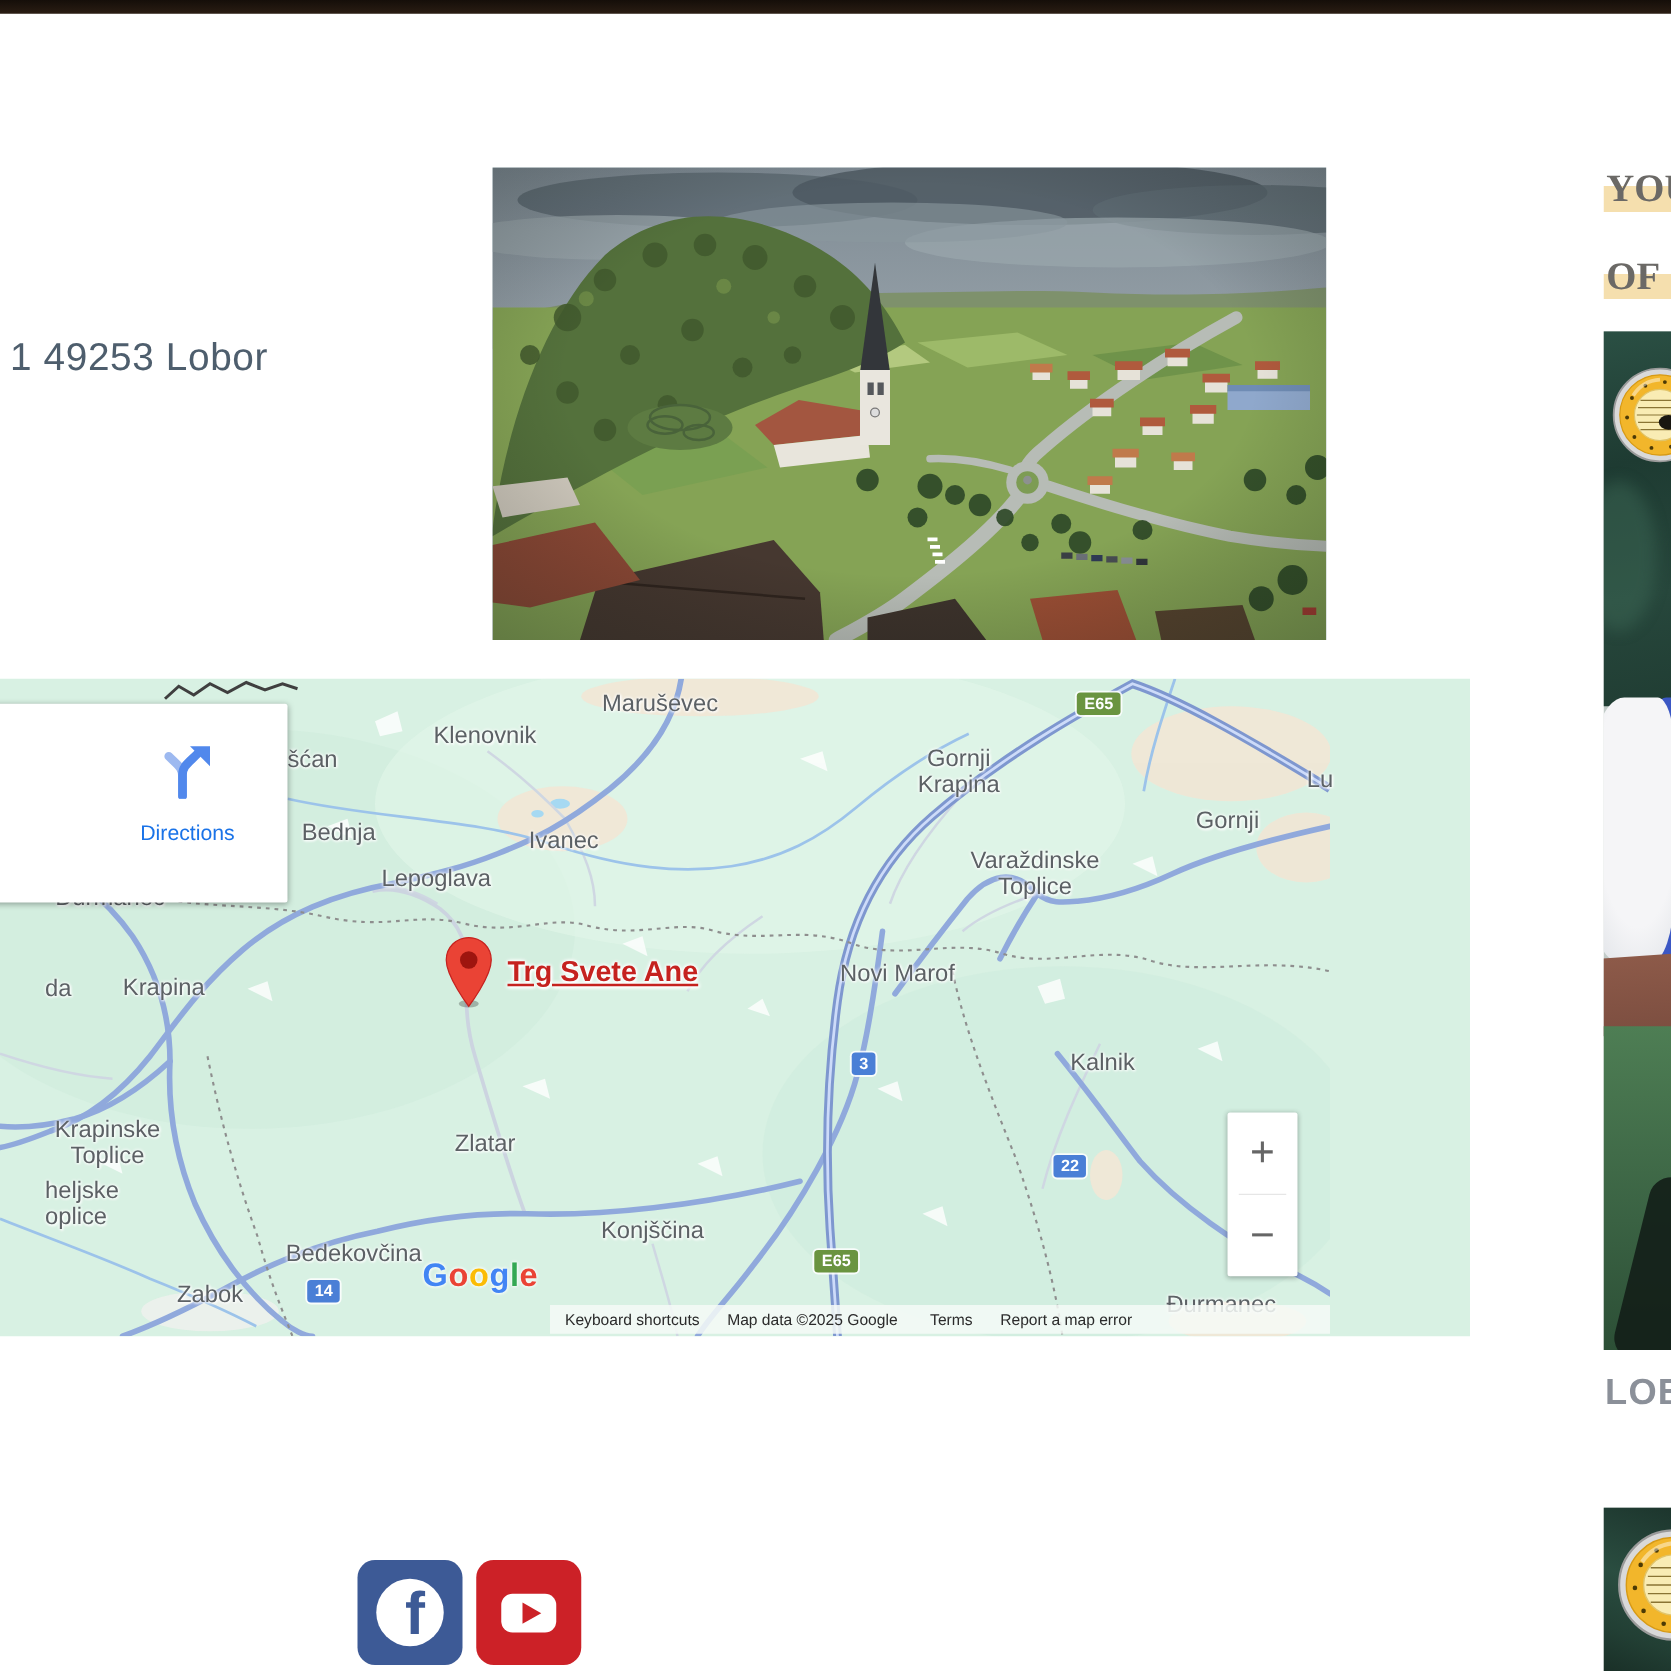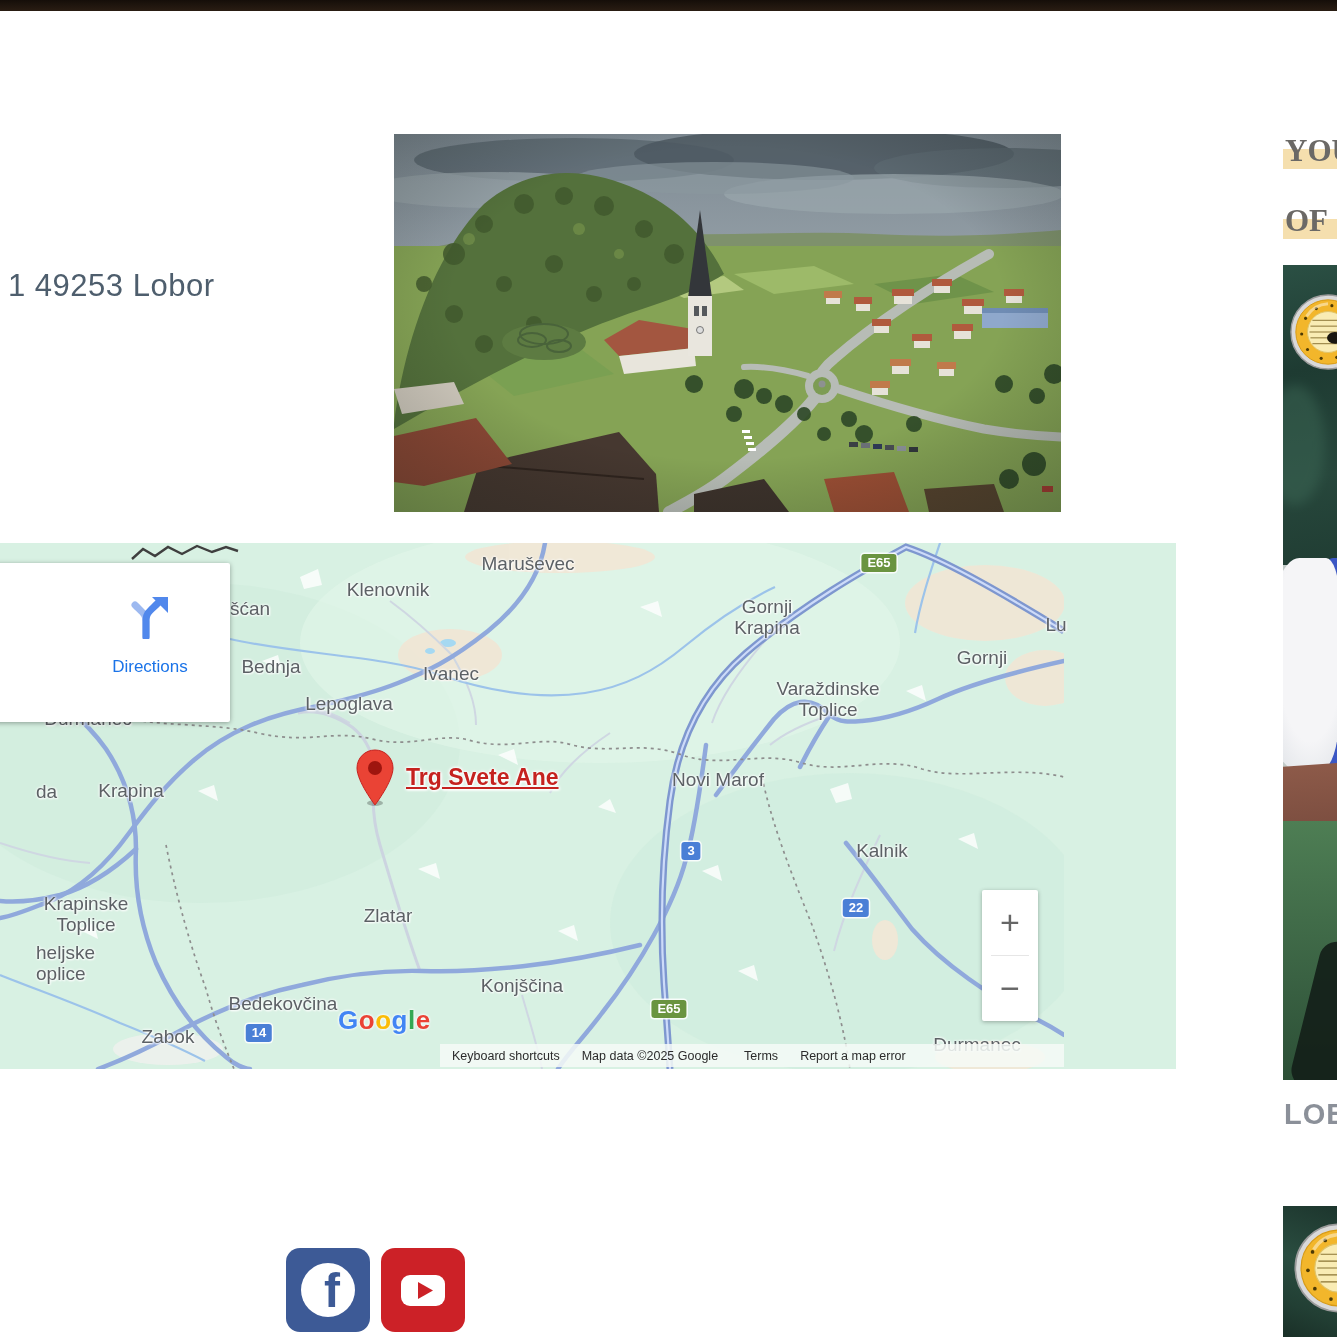--- a/index.html
+++ b/index.html
@@ -326,21 +326,21 @@
     </div>
     <div class="map-label" style="left:388px;top:373px;">Zlatar</div>
     <div class="map-label" style="left:522px;top:443px;">Konjščina</div>
     <div class="map-label" style="left:283px;top:461px;">Bedekovčina</div>
     <div class="map-label" style="left:168px;top:494px;">Zabok</div>
     <div class="map-label" style="left:977px;top:502px;z-index:3;">Đurmanec</div>
 
     <div class="badge green" style="left:879px;top:20px;">E65</div>
     <div class="badge green" style="left:669px;top:466px;">E65</div>
     <div class="badge blue" style="left:691px;top:308px;">3</div>
-    <div class="badge blue" style="left:856px;top:365px;">22</div>
+    <div class="badge blue" style="left:856px;top:390px;">22</div>
     <div class="badge blue" style="left:259px;top:490px;">14</div>
 
     <svg class="pin" style="left:355px;top:206px;" width="40" height="58" viewBox="0 0 40 58">
       <ellipse cx="20" cy="54" rx="8" ry="3" fill="rgba(0,0,0,.25)"></ellipse>
       <path d="M20 1C10 1 2 9 2 19c0 13.5 18 37 18 37s18-23.5 18-37C38 9 30 1 20 1z" fill="#ea4335" stroke="#c5221f" stroke-width="1"></path>
       <circle cx="20" cy="19" r="7" fill="#9e150f"></circle>
     </svg>
     <div class="marker-label" style="left:406px;top:221px;text-decoration:underline;">Trg Svete Ane</div>
 
     <div class="dir-card">

